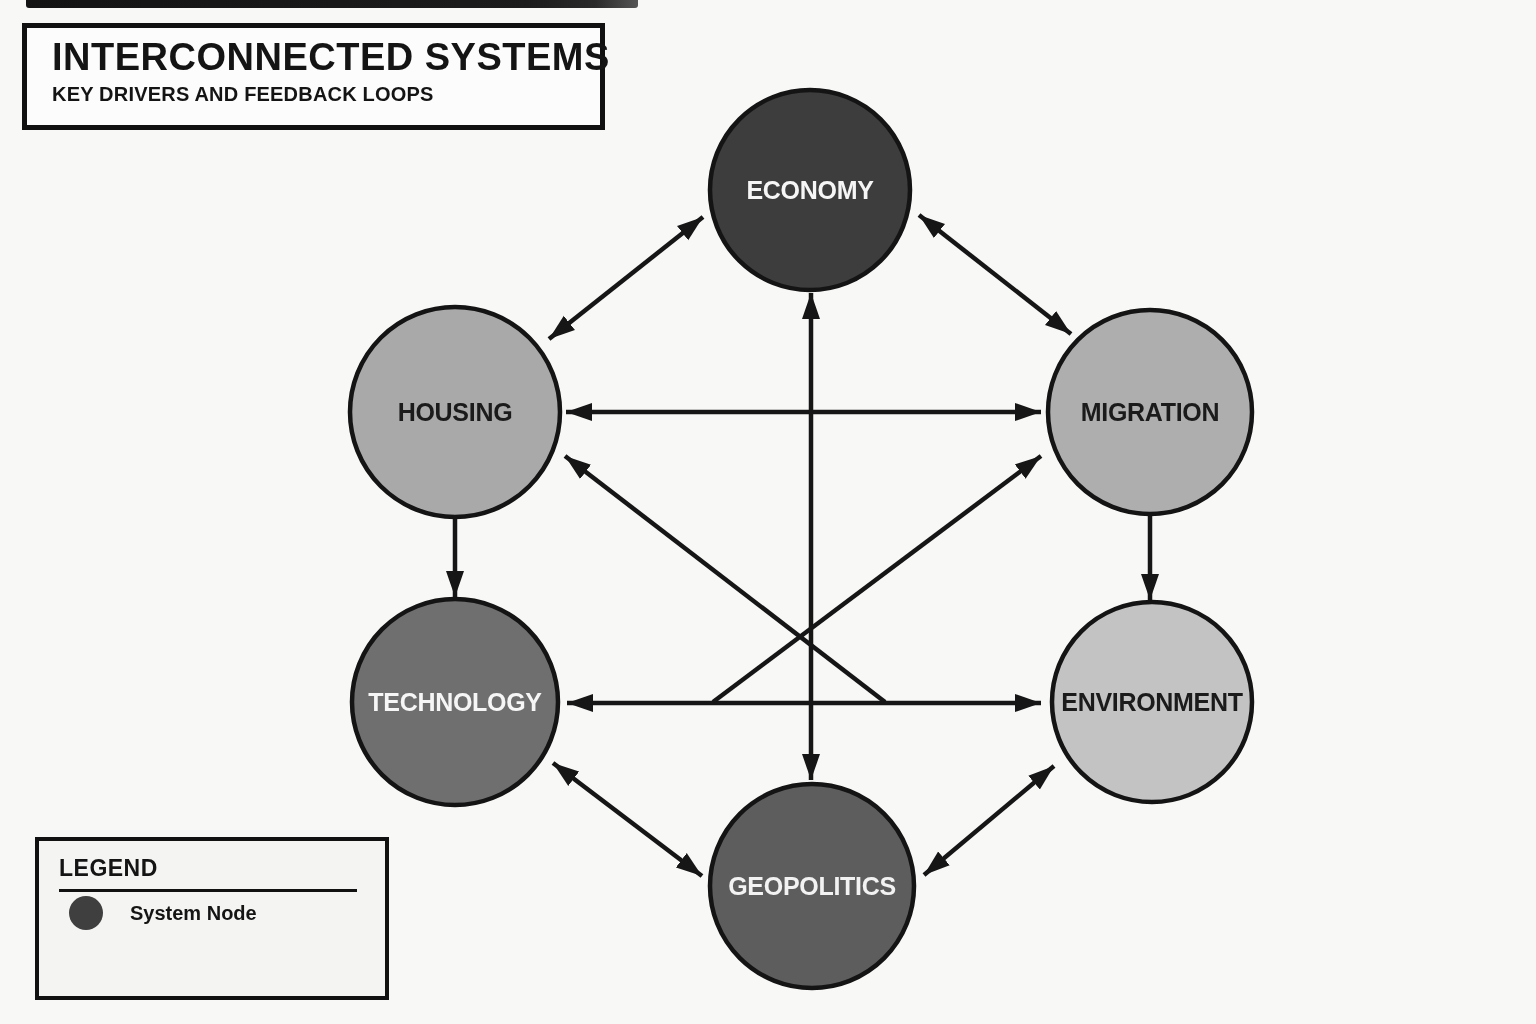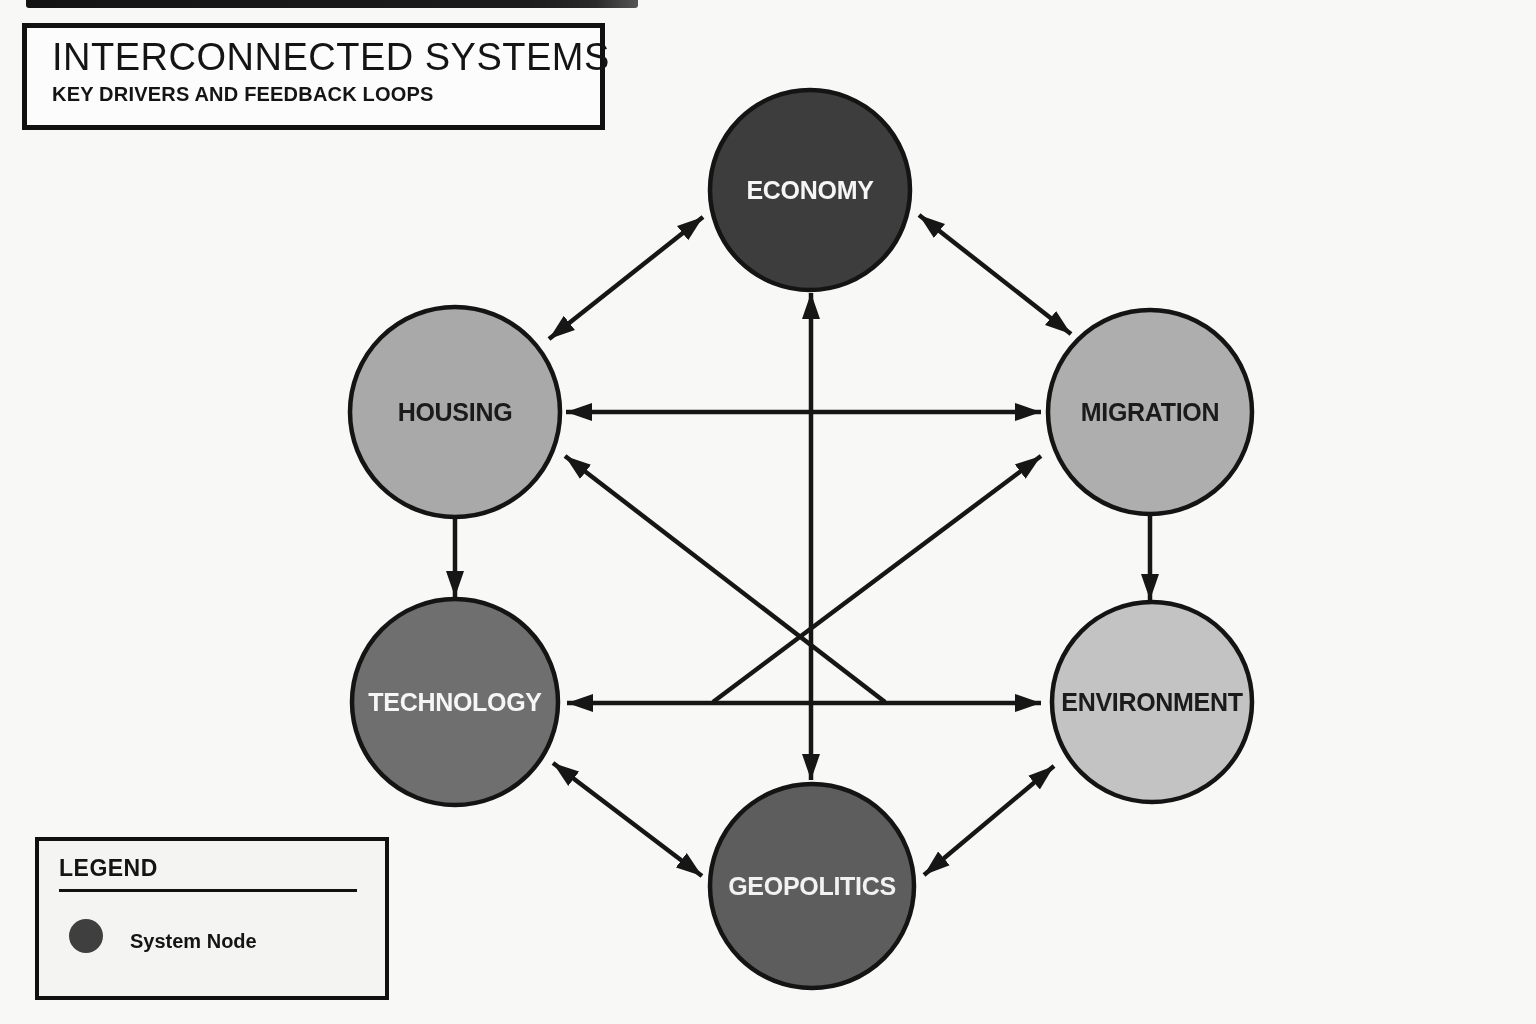--- a/index.html
+++ b/index.html
@@ -19,37 +19,37 @@
     border-radius:0 0 3px 3px;
   }
 
   
   .title-box{
     position:absolute;left:22px;top:23px;width:548px;height:77px;
     background:#fcfcfc;border:5px solid #111;
     padding:10px 0 10px 25px;
   }
   .title-box .heading{
-    font-size:38px;font-weight:normal;letter-spacing:.5px;line-height:1.05;
+    font-size:38px;font-weight:bold;letter-spacing:.5px;line-height:1.05;
     white-space:nowrap;
   }
   .title-box .subheading{
     font-size:20px;font-weight:bold;letter-spacing:.2px;margin-top:5px;
     white-space:nowrap;
   }
 
   
   .legend{
     position:absolute;left:35px;top:837px;width:316px;height:131px;
     background:#f4f4f2;border:4px solid #111;
     padding:14px 10px 10px 20px;
   }
   .legend .heading{font-size:23px;font-weight:bold;letter-spacing:.5px;}
   .legend .rule{height:3px;background:#111;width:298px;margin-top:7px;}
-  .legend .row{display:flex;align-items:flex-end;margin-top:27px;}
+  .legend .row{display:flex;align-items:center;margin-top:4px;}
   .legend .dot{
     width:34px;height:34px;border-radius:50%;background:#3f3f3f;
     flex:0 0 auto;margin-left:10px;
   }
   .legend .row .label{font-size:20px;font-weight:bold;margin-left:27px;white-space:nowrap;}
   .legend .arrow-wrap{width:64px;height:22px;flex:0 0 auto;margin-left:2px;}
   .legend .row.arrow-row .label{margin-left:15px;}
 
   .edge{stroke:#161616;stroke-width:4.5;fill:none;}
   .node-circle{stroke:#141414;stroke-width:4.5;}

